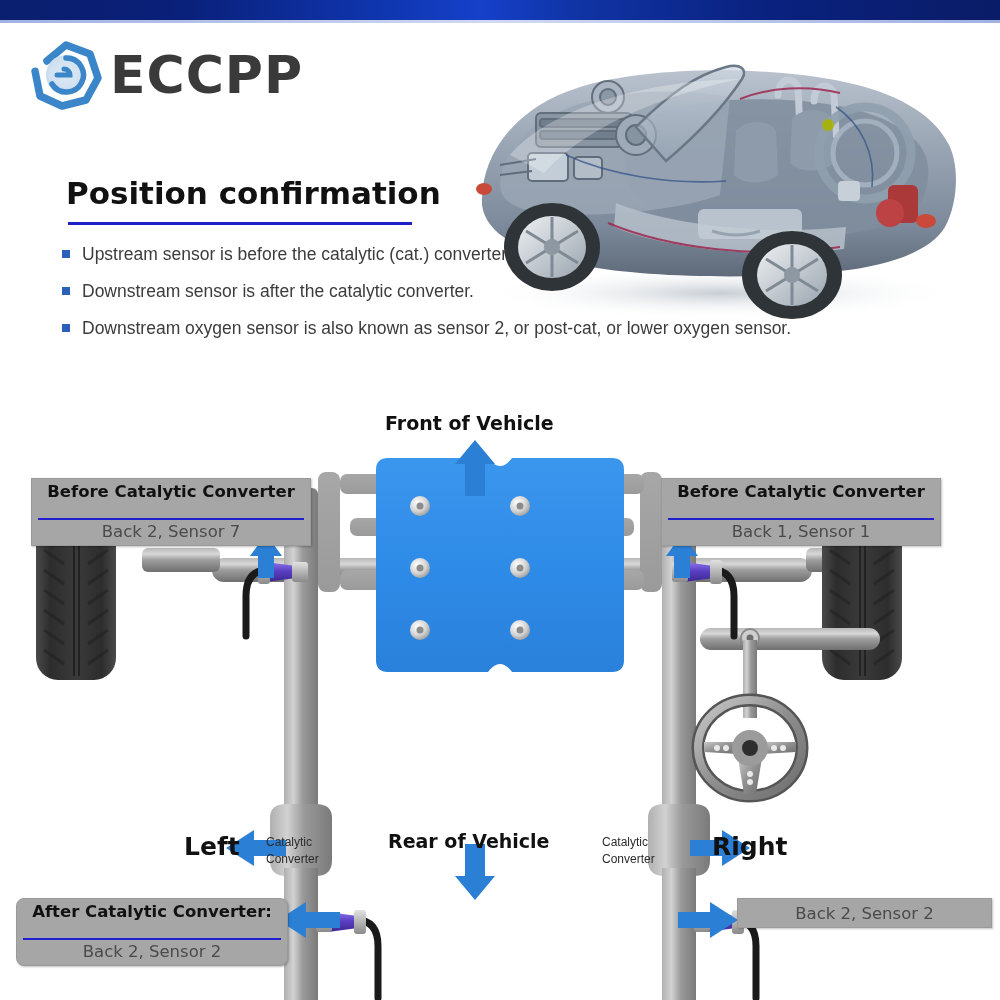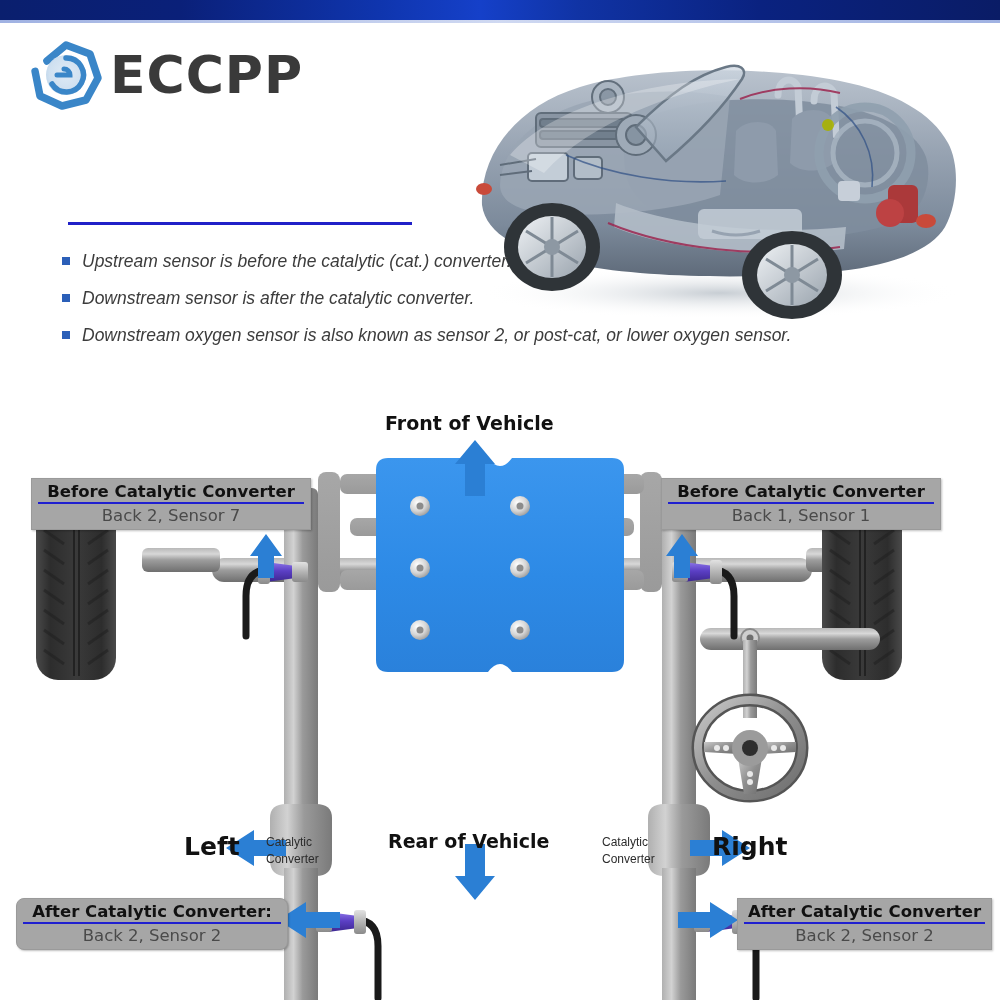--- a/index.html
+++ b/index.html
@@ -49,21 +49,21 @@
   }
   #heading-rule {
     position: absolute; left: 68px; top: 222px; width: 344px; height: 3px;
     background: #2020c8;
   }
 
   
   #car-photo { position: absolute; left: 440px; top: 35px; width: 555px; height: 290px; }
 
   
-  #bullets { position: absolute; left: 62px; top: 244px; width: 890px; font-style: italic; }
+  #bullets { position: absolute; left: 62px; top: 237px; width: 890px; }
   .bullet-row { position: relative; height: 37px; }
   .bullet-sq {
     position: absolute; left: 0; top: 13px; width: 8px; height: 8px;
     background: #2b5fb8;
   }
   .bullet-txt {
     position: absolute; left: 20px; top: 0;
     font-size: 17.5px; color: #3c3c3c; line-height: 34px;
     white-space: nowrap;
     font-family: "Liberation Sans", sans-serif;
@@ -78,21 +78,21 @@
     border: 1px solid #9a9a9a;
     box-shadow: 1px 1px 2px rgba(0,0,0,.25);
     text-align: center;
     padding: 3px 6px 4px 6px;
   }
   .glabel .l1 {
     font-size: 16.5px; font-weight: bold; color: #111;
     font-family: "DejaVu Sans", sans-serif;
     white-space: nowrap;
     border-bottom: 2.5px solid #2020d0;
-    padding-bottom: 1px;
+    padding-bottom: 17px;
     display: block;
   }
   .glabel .l2 {
     font-size: 16.5px; color: #4a4a4a;
     font-family: "DejaVu Sans", sans-serif;
     white-space: nowrap;
     display: block;
     margin-top: 2px;
   }
 
@@ -141,20 +141,21 @@
         <circle cx="40" cy="37" r="20" fill="url(#lgrad)"></circle>
 
         <path d="M40 20 A17 17 0 1 1 26 46" fill="none" stroke="#3a86c8" stroke-width="5.5" stroke-linecap="round"></path>
 
         <path d="M31 37 L44 37 A6 6 0 0 0 38 31" fill="none" stroke="#3a86c8" stroke-width="5" stroke-linecap="round"></path>
       </svg>
     </div>
     <div id="logo-text">ECCPP</div>
   </div>
 
+  <div id="heading">Position confirmation</div>
   <div id="heading-rule"></div>
 
   <div id="car-photo">
     <svg width="555" height="290" viewBox="0 0 555 290">
       <defs>
         <linearGradient id="body" x1="0" y1="0" x2="0" y2="1">
           <stop offset="0%" stop-color="#b9c2cd"></stop>
           <stop offset="40%" stop-color="#97a3b2"></stop>
           <stop offset="75%" stop-color="#7c8a9b"></stop>
           <stop offset="100%" stop-color="#5f6b7a"></stop>
@@ -517,18 +518,17 @@
       <span class="l1">Before Catalytic Converter</span>
       <span class="l2">Back 1, Sensor 1</span>
     </div>
 
     <div class="glabel" style="left:16px; top:498px; width:272px;border-radius:8px;">
       <span class="l1">After Catalytic Converter:</span>
       <span class="l2">Back 2, Sensor 2</span>
     </div>
 
     <div class="glabel" style="left:737px; top:498px; width:255px;">
-      <span class="l1">After Catalytic Converter</span>
       <span class="l2">Back 2, Sensor 2</span>
     </div>
   </div>
 
 </div>
 
 </body></html>

